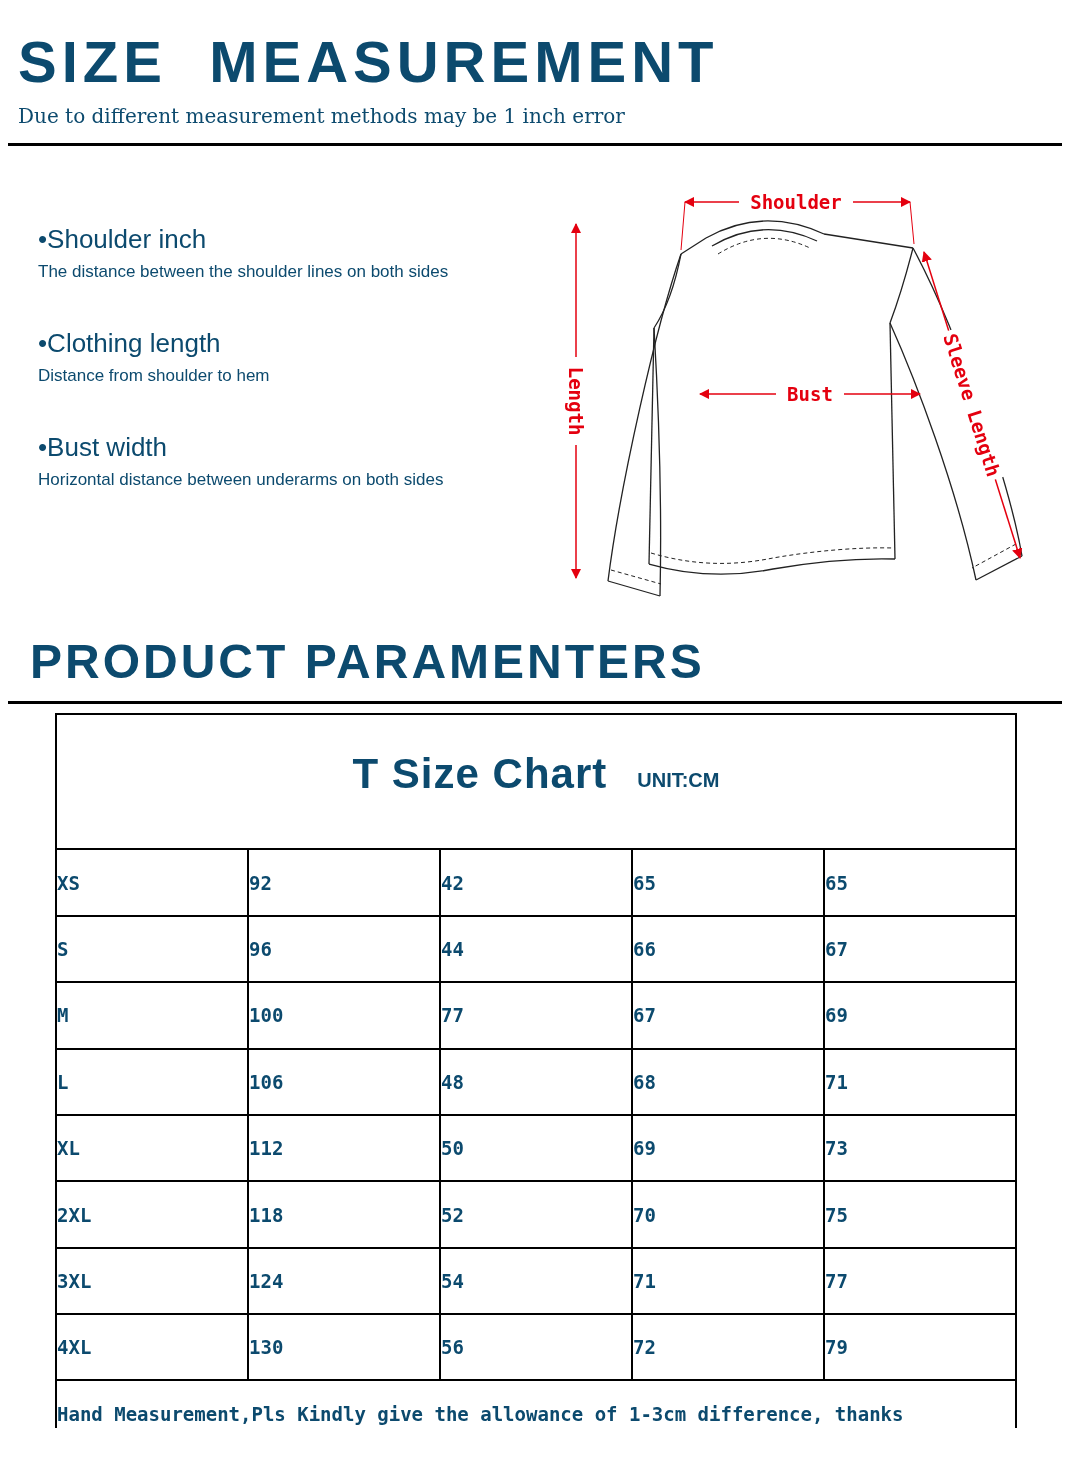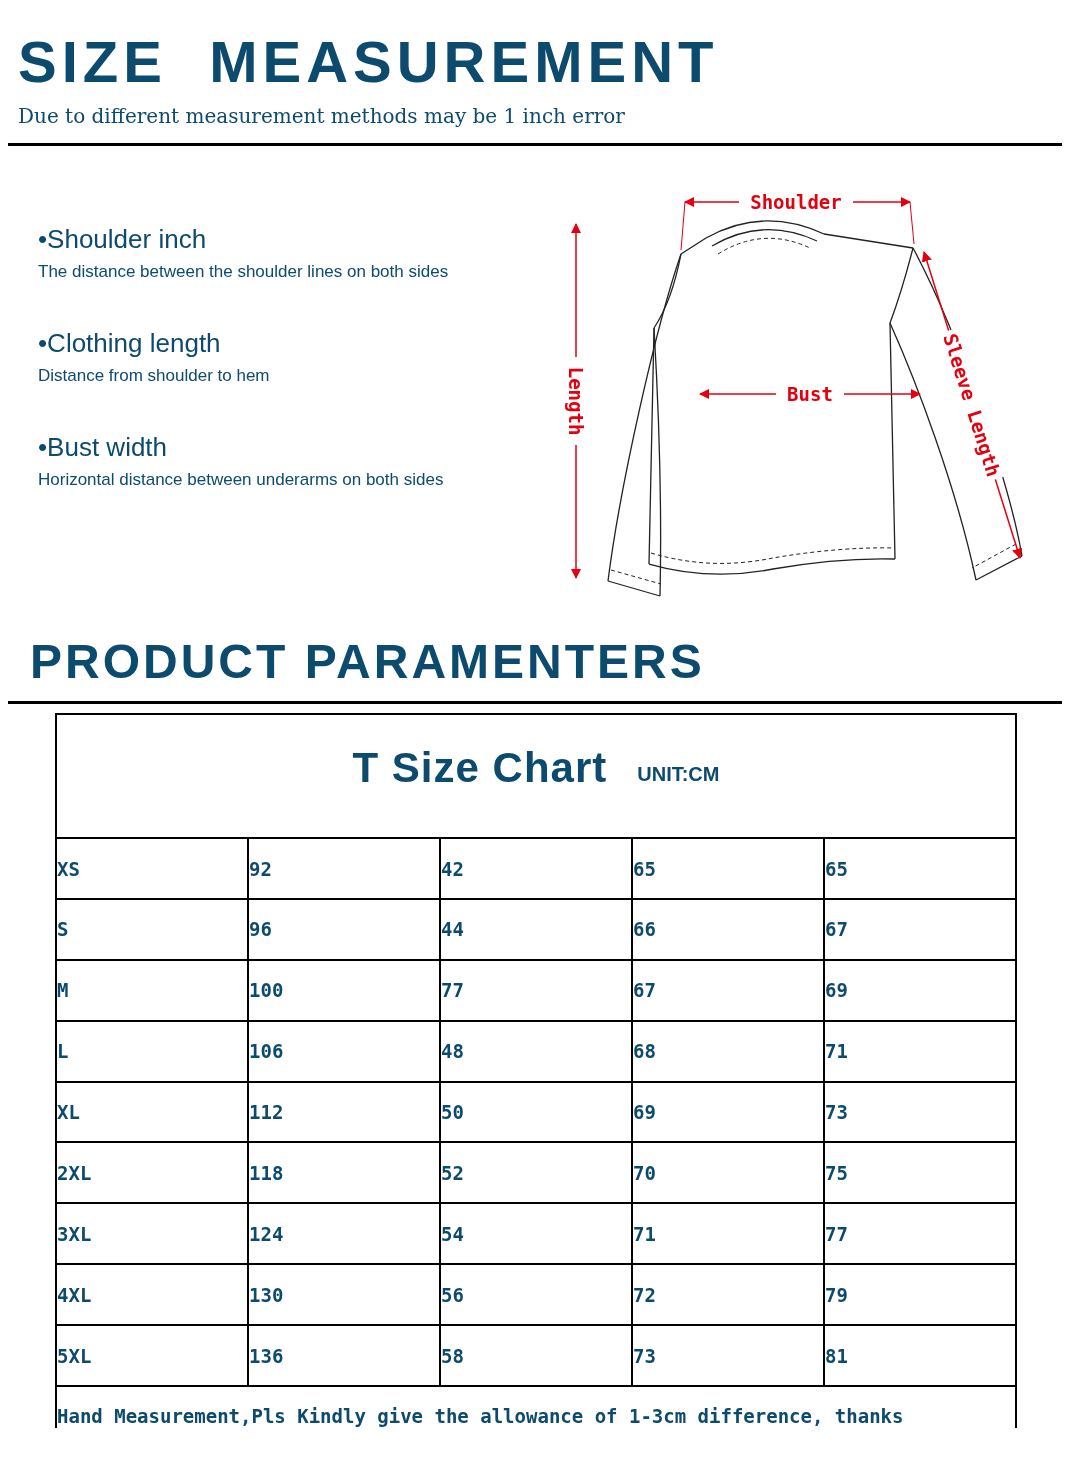--- a/index.html
+++ b/index.html
@@ -231,26 +231,19 @@
           <td>77</td>
         </tr>
         <tr>
           <td>4XL</td>
           <td>130</td>
           <td>56</td>
           <td>72</td>
           <td>79</td>
         </tr>
         <tr>
-          <td>5XL</td>
-          <td>136</td>
-          <td>58</td>
-          <td>73</td>
-          <td>81</td>
-        </tr>
-        <tr>
           <td class="footnote-cell" colspan="5">Hand Measurement,Pls Kindly give the allowance of 1-3cm difference, thanks</td>
         </tr>
       </tbody>
     </table>
   </div>
 
 </div>
 
 </body></html>

